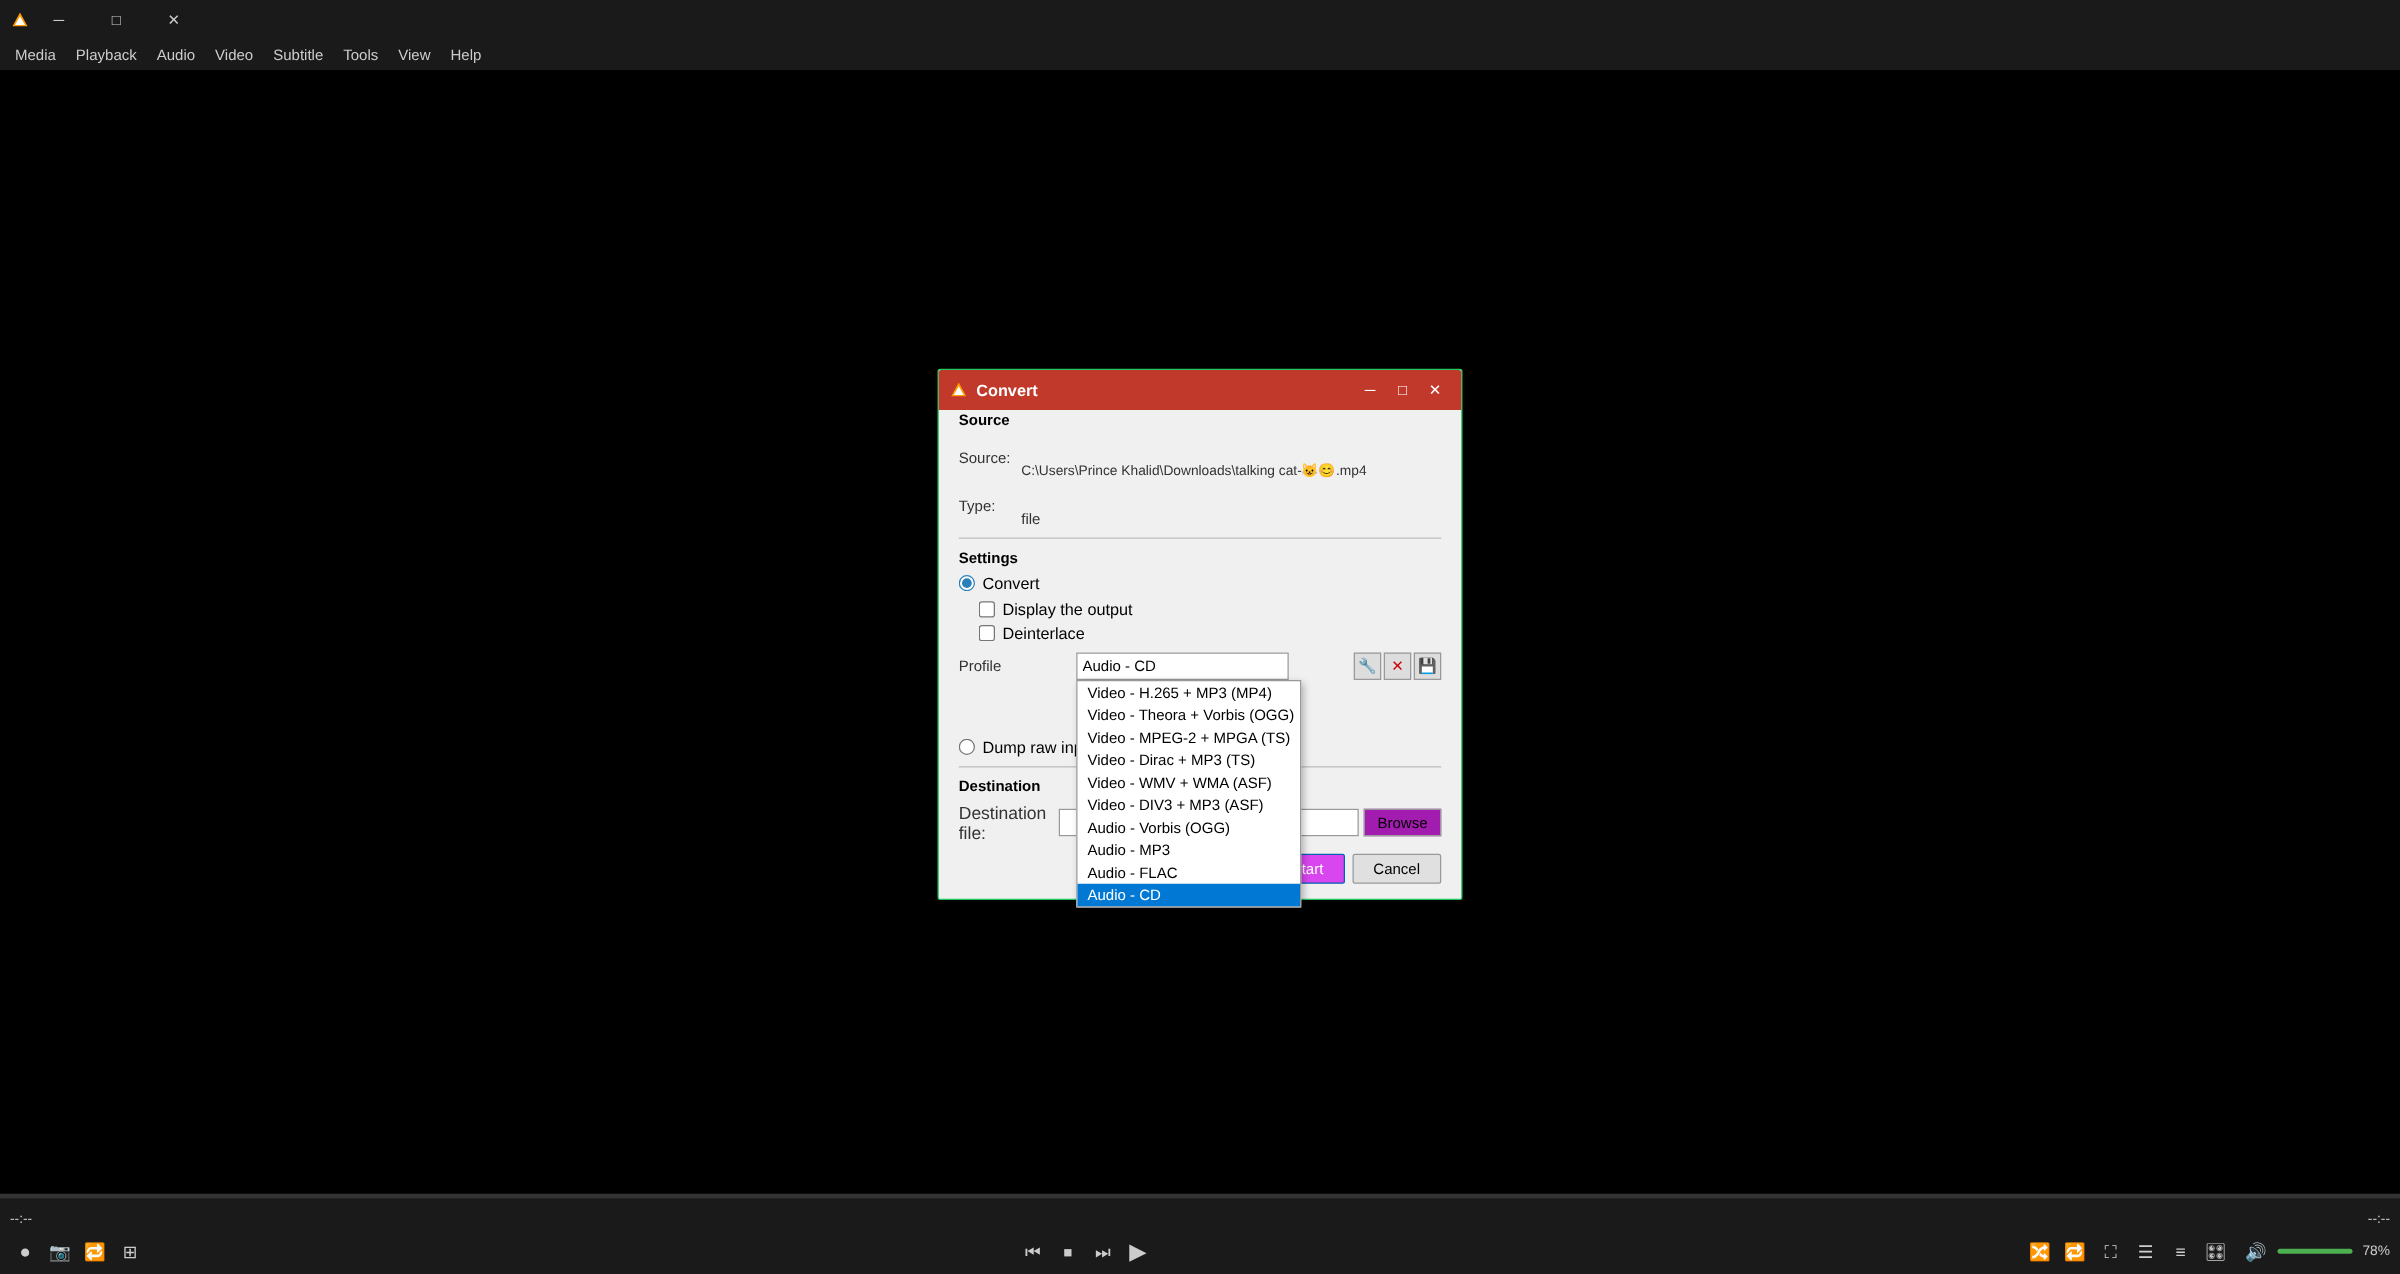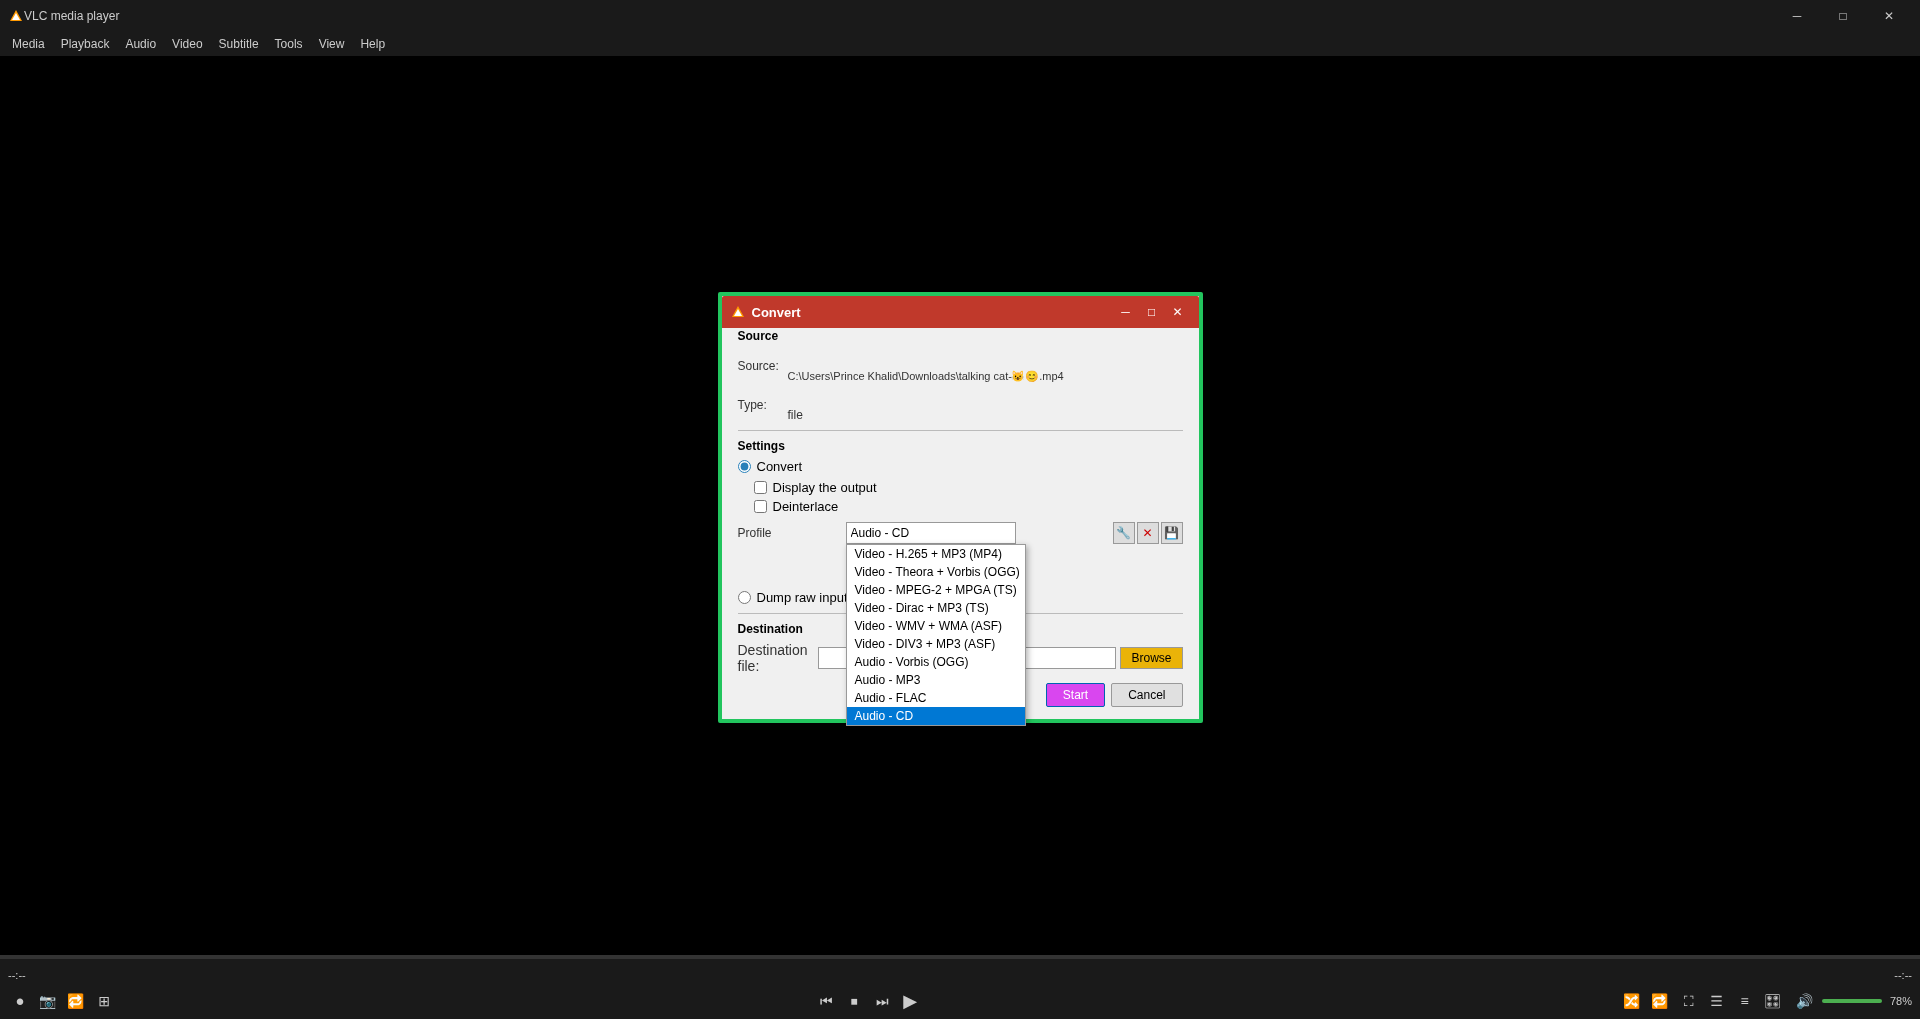--- a/index.html
+++ b/index.html
@@ -134,23 +134,23 @@
     .modal-overlay {
       position: absolute;
       top: 56px; left: 0; right: 0; bottom: 60px;
       display: flex;
       align-items: center;
       justify-content: center;
     }
 
     
     .dialog {
-      width: 485px;
+      width: 420px;
       background: #f0f0f0;
-      border: 4px solid #22c55e;
+      border: 1px solid #22c55e;
       border-radius: 2px;
       box-shadow: 4px 4px 16px rgba(0,0,0,0.5);
       position: relative;
     }
     .dialog-titlebar {
       background: #c0392b;
       color: #fff;
       height: 32px;
       display: flex;
       align-items: center;
@@ -315,21 +315,21 @@
       height: 22px;
       border: 1px solid #999;
       background: #fff;
       font-size: 12px;
       padding: 0 4px;
     }
     .browse-btn {
       margin-left: 4px;
       padding: 2px 10px;
       font-size: 12px;
-      background: #eab308;
+      background: #a21caf;
       border: 1px solid #999;
       cursor: pointer;
       height: 22px;
     }
 
     .dialog-footer {
       display: flex;
       justify-content: flex-end;
       gap: 6px;
       padding: 8px 16px 12px;
@@ -358,21 +358,20 @@
 </head>
 <body>
 
 <div class="title-bar">
   <div class="vlc-cone">
     <svg viewBox="0 0 16 16" xmlns="http://www.w3.org/2000/svg">
       <polygon points="8,2 14,13 2,13" fill="#f90"></polygon>
       <polygon points="8,5 12,12 4,12" fill="#fff"></polygon>
     </svg>
   </div>
-  <span class="title-bar-title">VLC media player</span>
   <div class="title-bar-controls">
     <button class="title-bar-btn">─</button>
     <button class="title-bar-btn">□</button>
     <button class="title-bar-btn close">✕</button>
   </div>
 </div>
 
 <div class="menu-bar">
   <span class="menu-item">Media</span>
   <span class="menu-item">Playback</span>

